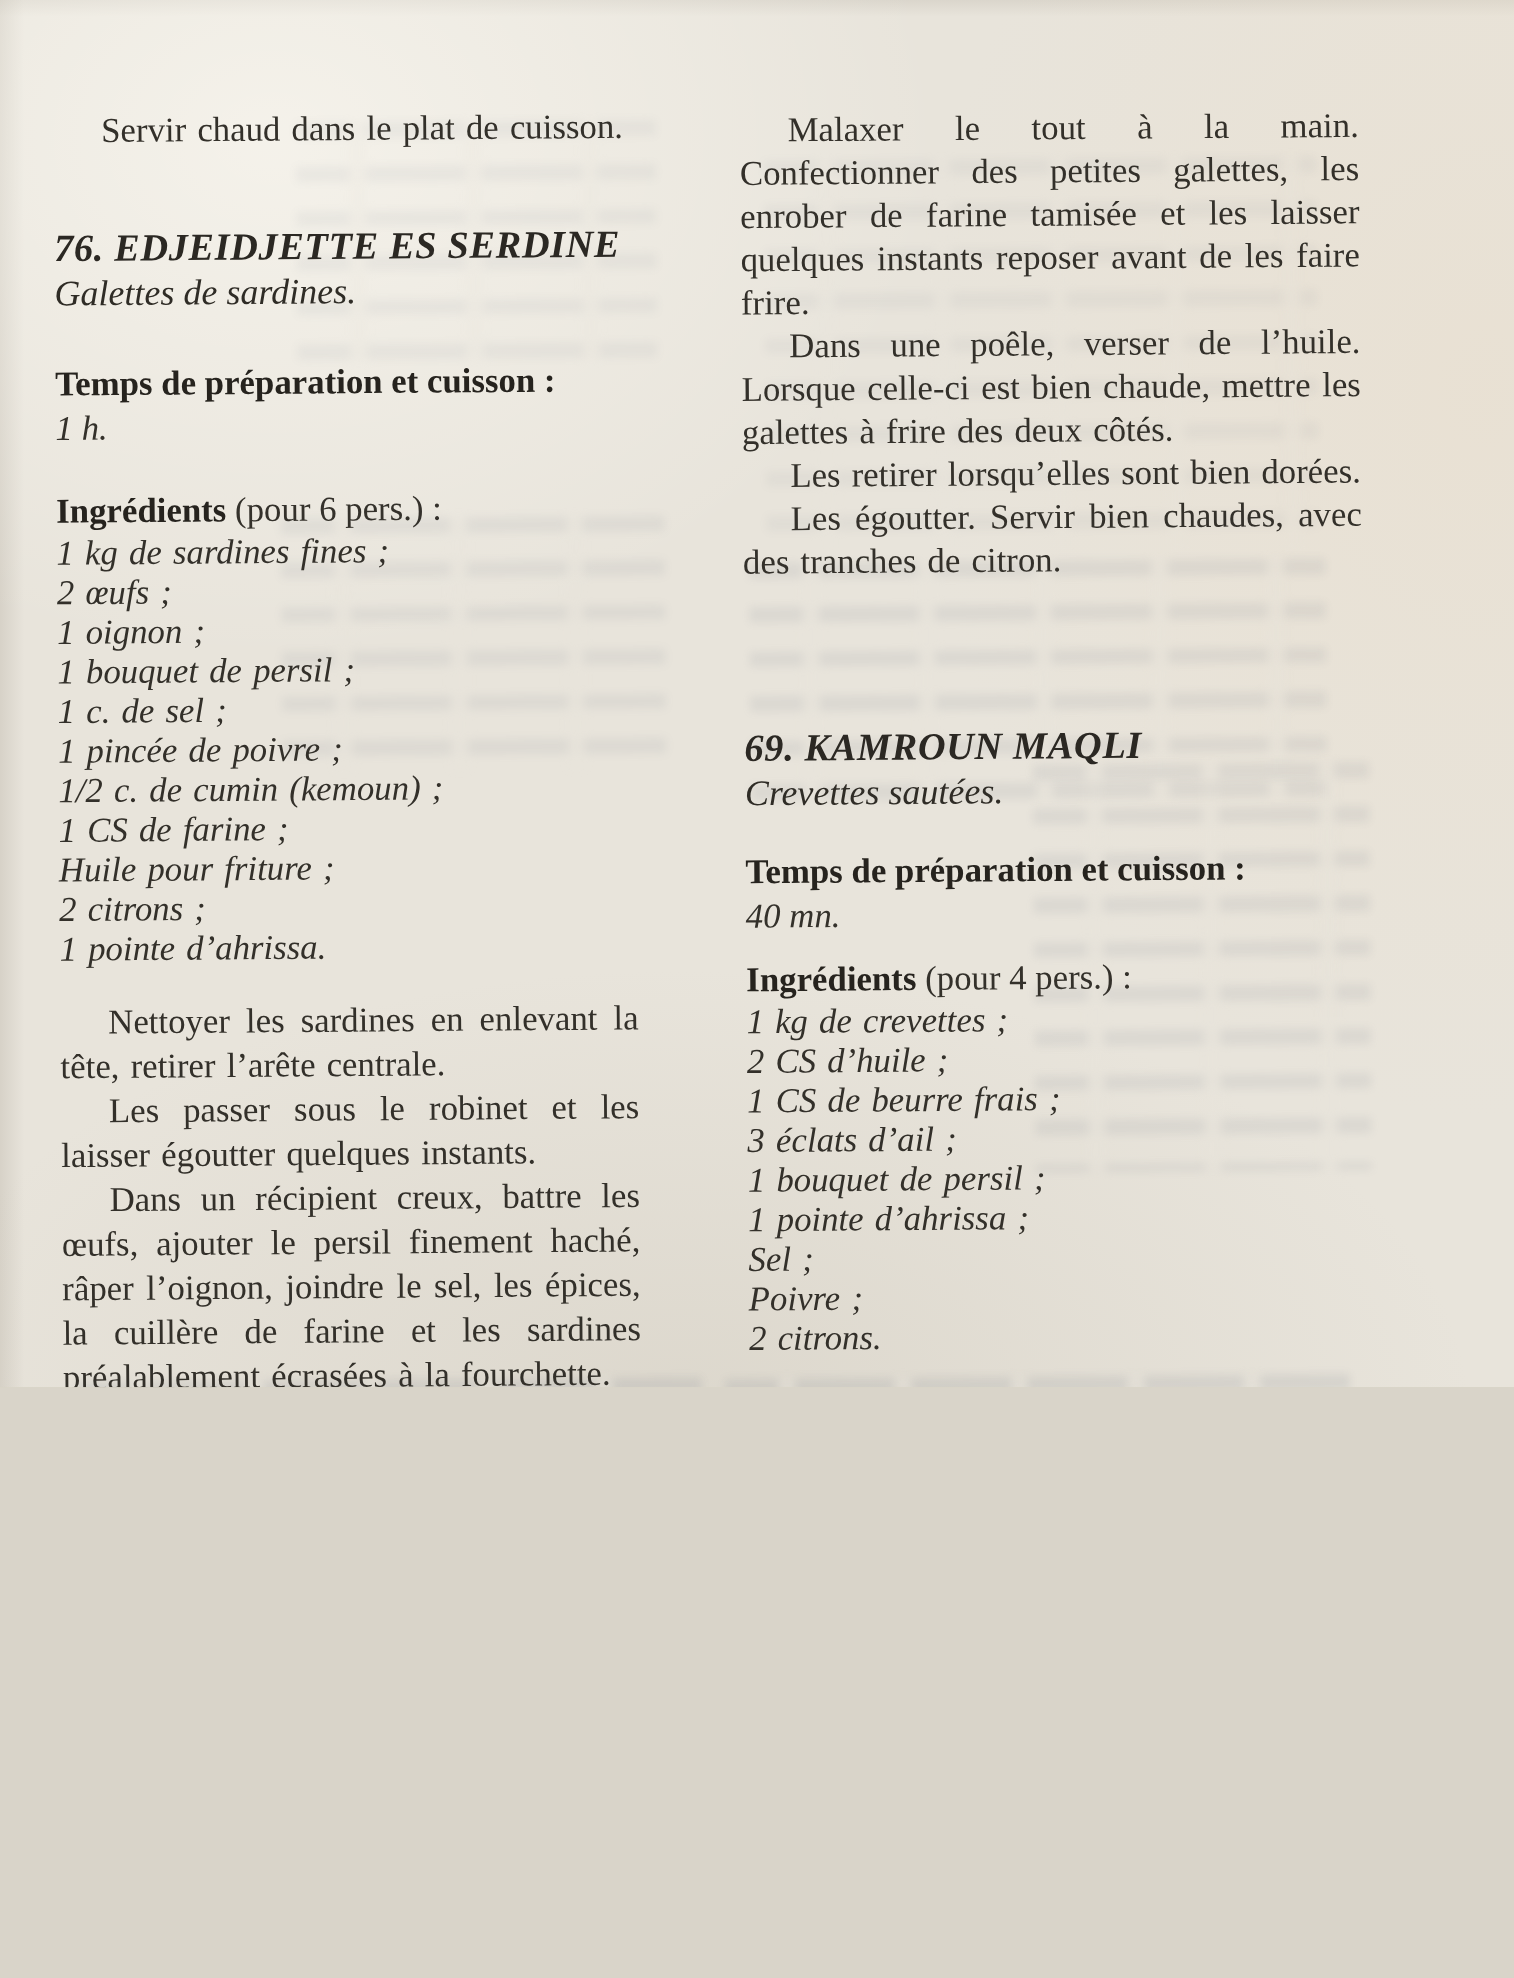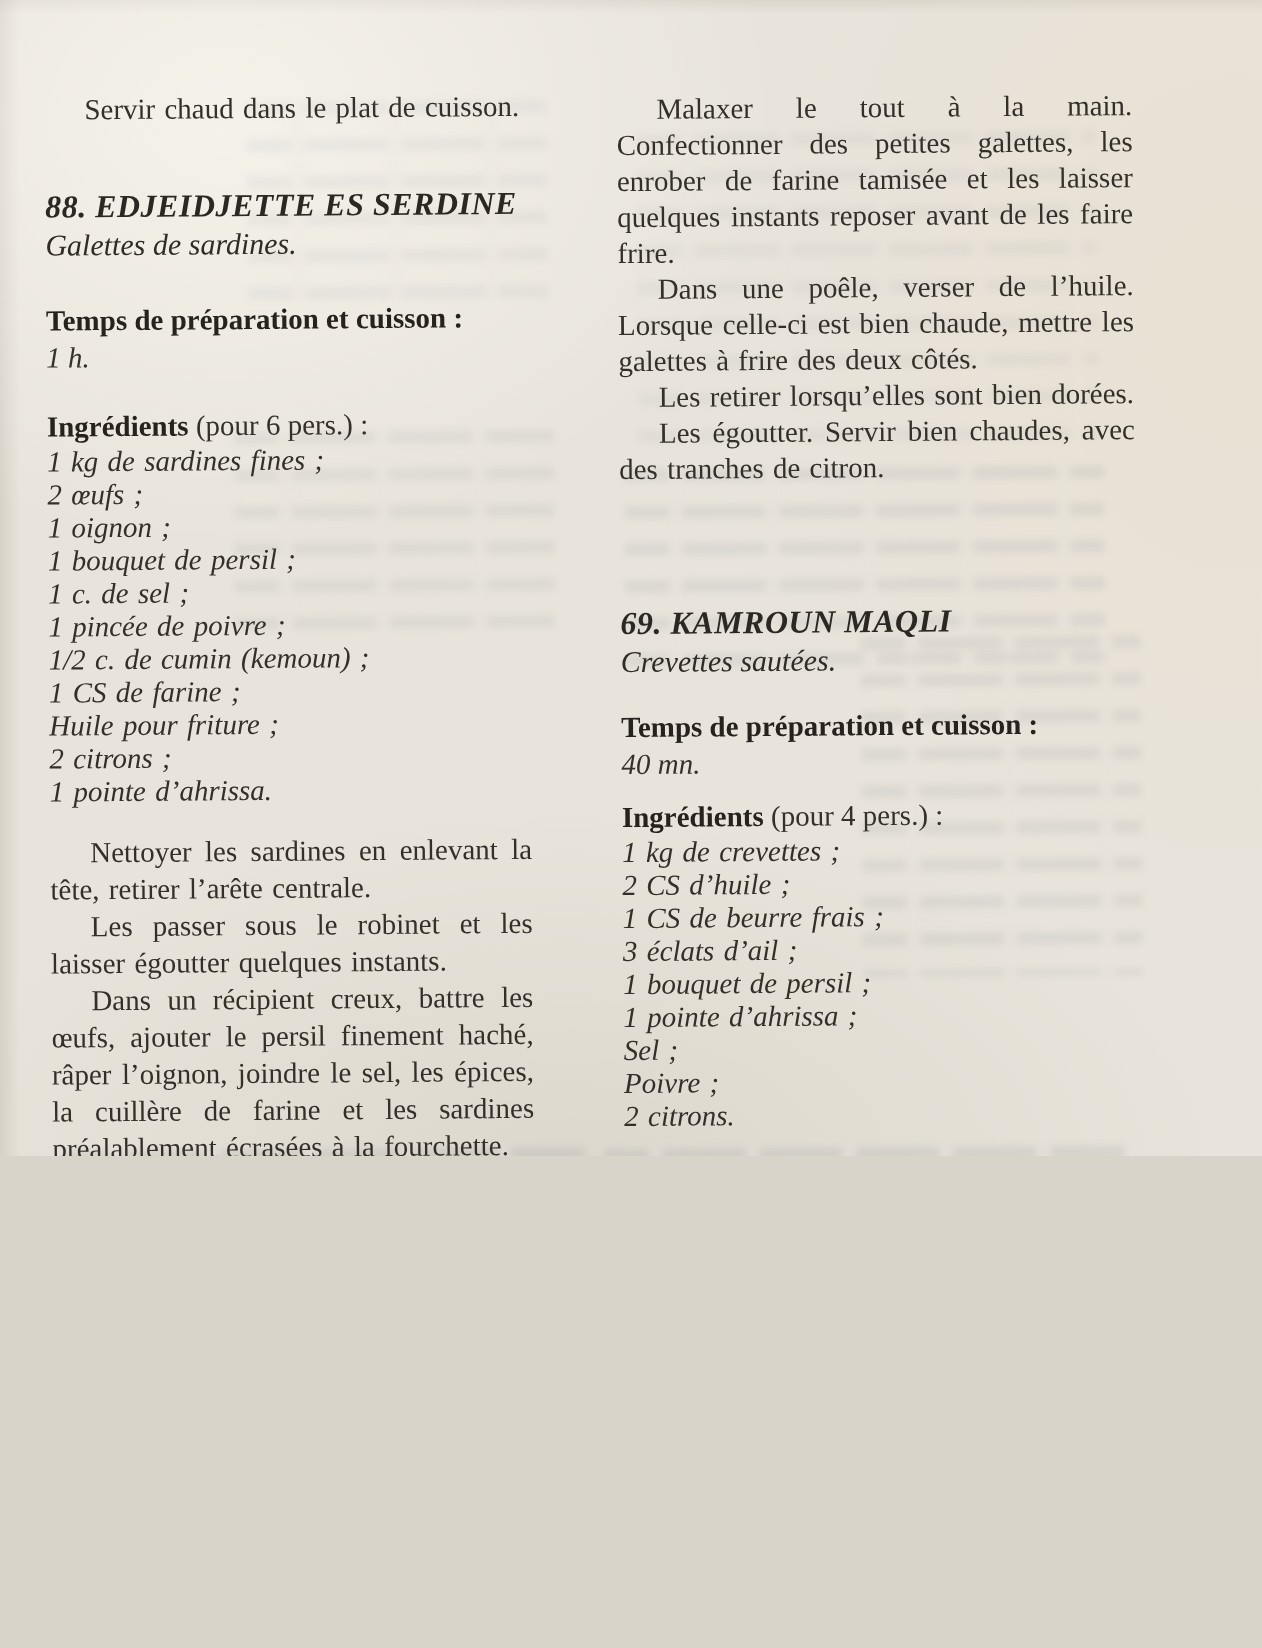--- a/index.html
+++ b/index.html
@@ -64,21 +64,21 @@
     <div class="ghost" style="left:60px;top:1148px;width:520px;height:400px;opacity:.40;"></div>
     <div class="ghost" style="left:60px;top:1548px;width:470px;height:80px;opacity:.25;"></div>
     <div class="ghost" style="left:640px;top:135px;width:460px;height:330px;opacity:.18;"></div>
     <div class="ghost" style="left:625px;top:470px;width:480px;height:200px;opacity:.30;"></div>
     <div class="ghost" style="left:860px;top:640px;width:280px;height:340px;opacity:.30;"></div>
     <div class="ghost" style="left:600px;top:1150px;width:520px;height:370px;opacity:.38;"></div>
 
     <section class="col left">
       <p class="step">Servir chaud dans le plat de cuisson.</p>
 
-      <h2 class="rtitle"><span>88.</span> <span>EDJEIDJETTE ES SERDINE</span></h2>
+      <h2 class="rtitle"><span>76.</span> <span>EDJEIDJETTE ES SERDINE</span></h2>
       <p class="rsub">Galettes de sardines.</p>
 
       <p class="lbl time-lbl">Temps de préparation et cuisson :</p>
       <p class="time-val">1 h.</p>
 
       <p class="lbl ing-lbl"><b>Ingrédients</b><span class="serves"> (pour 6 pers.) :</span></p>
       <div class="ing">
 
       <p>1 kg de sardines fines ;</p>
           <p>2 œufs ;</p>

